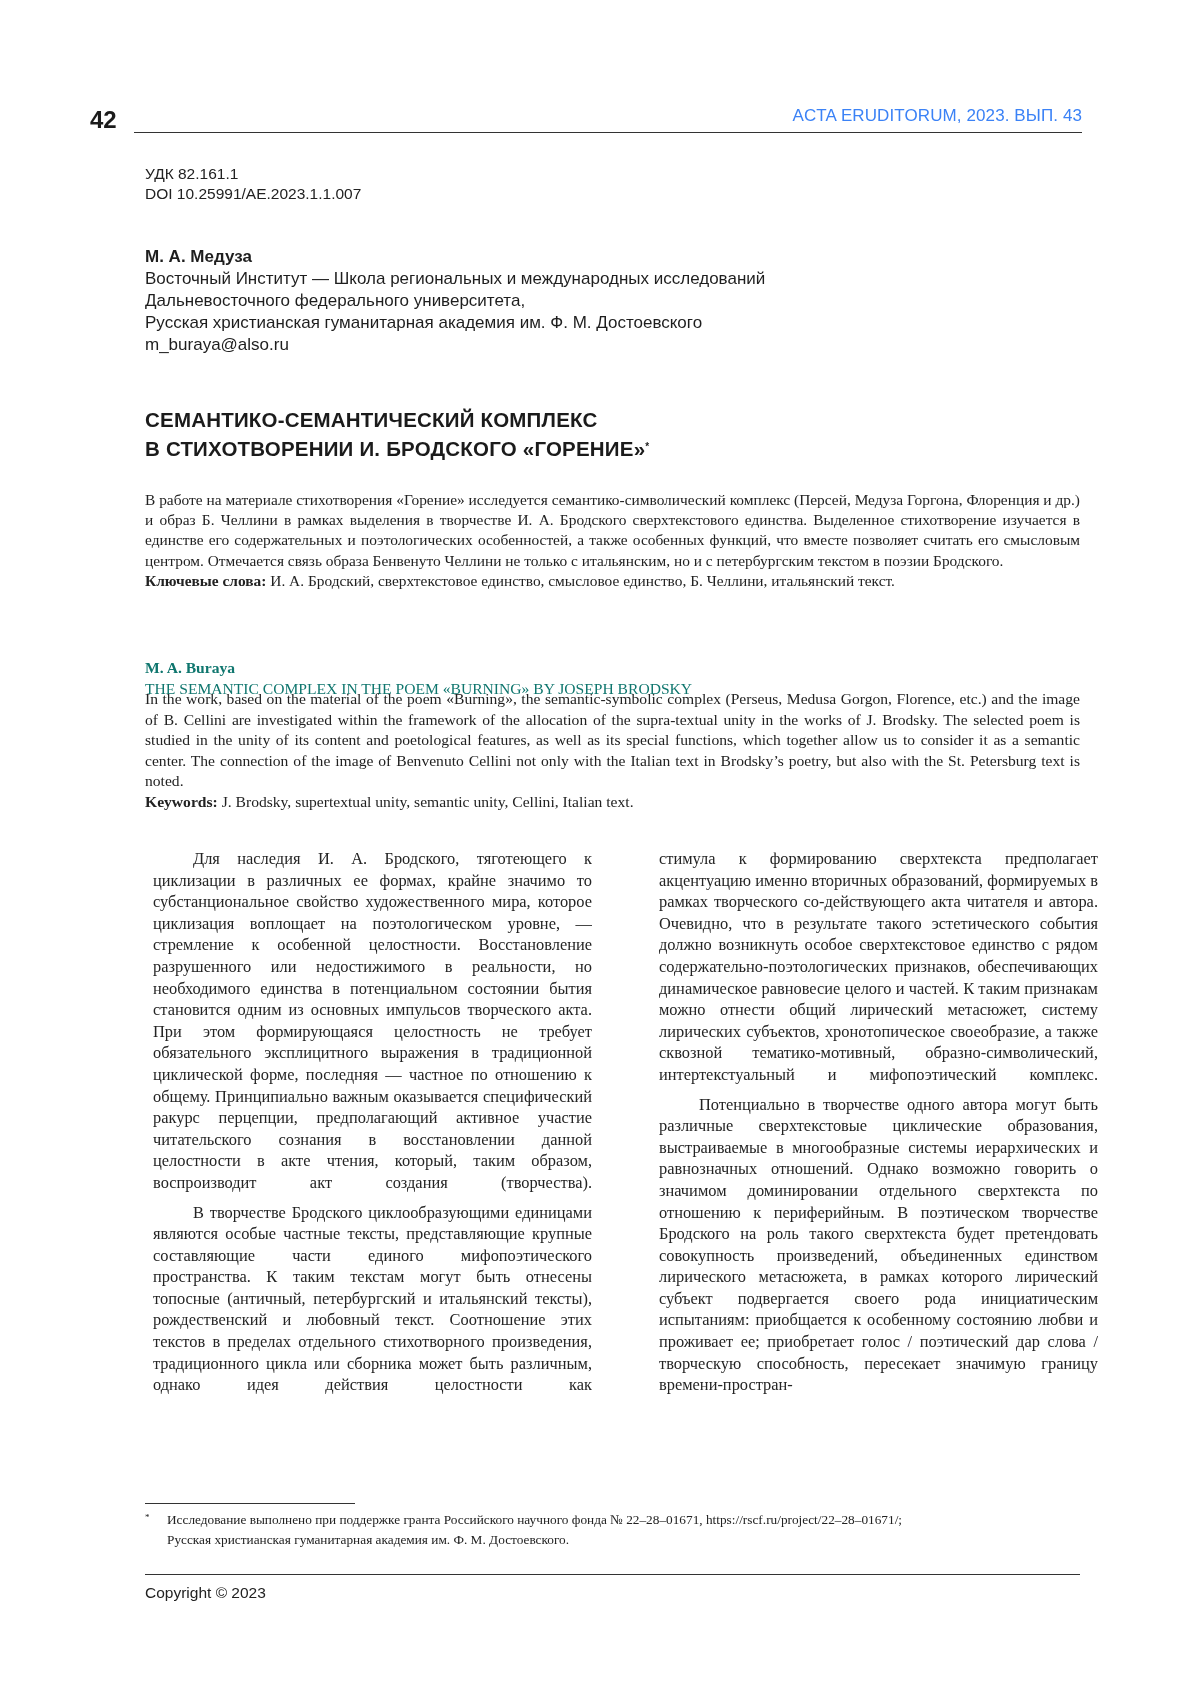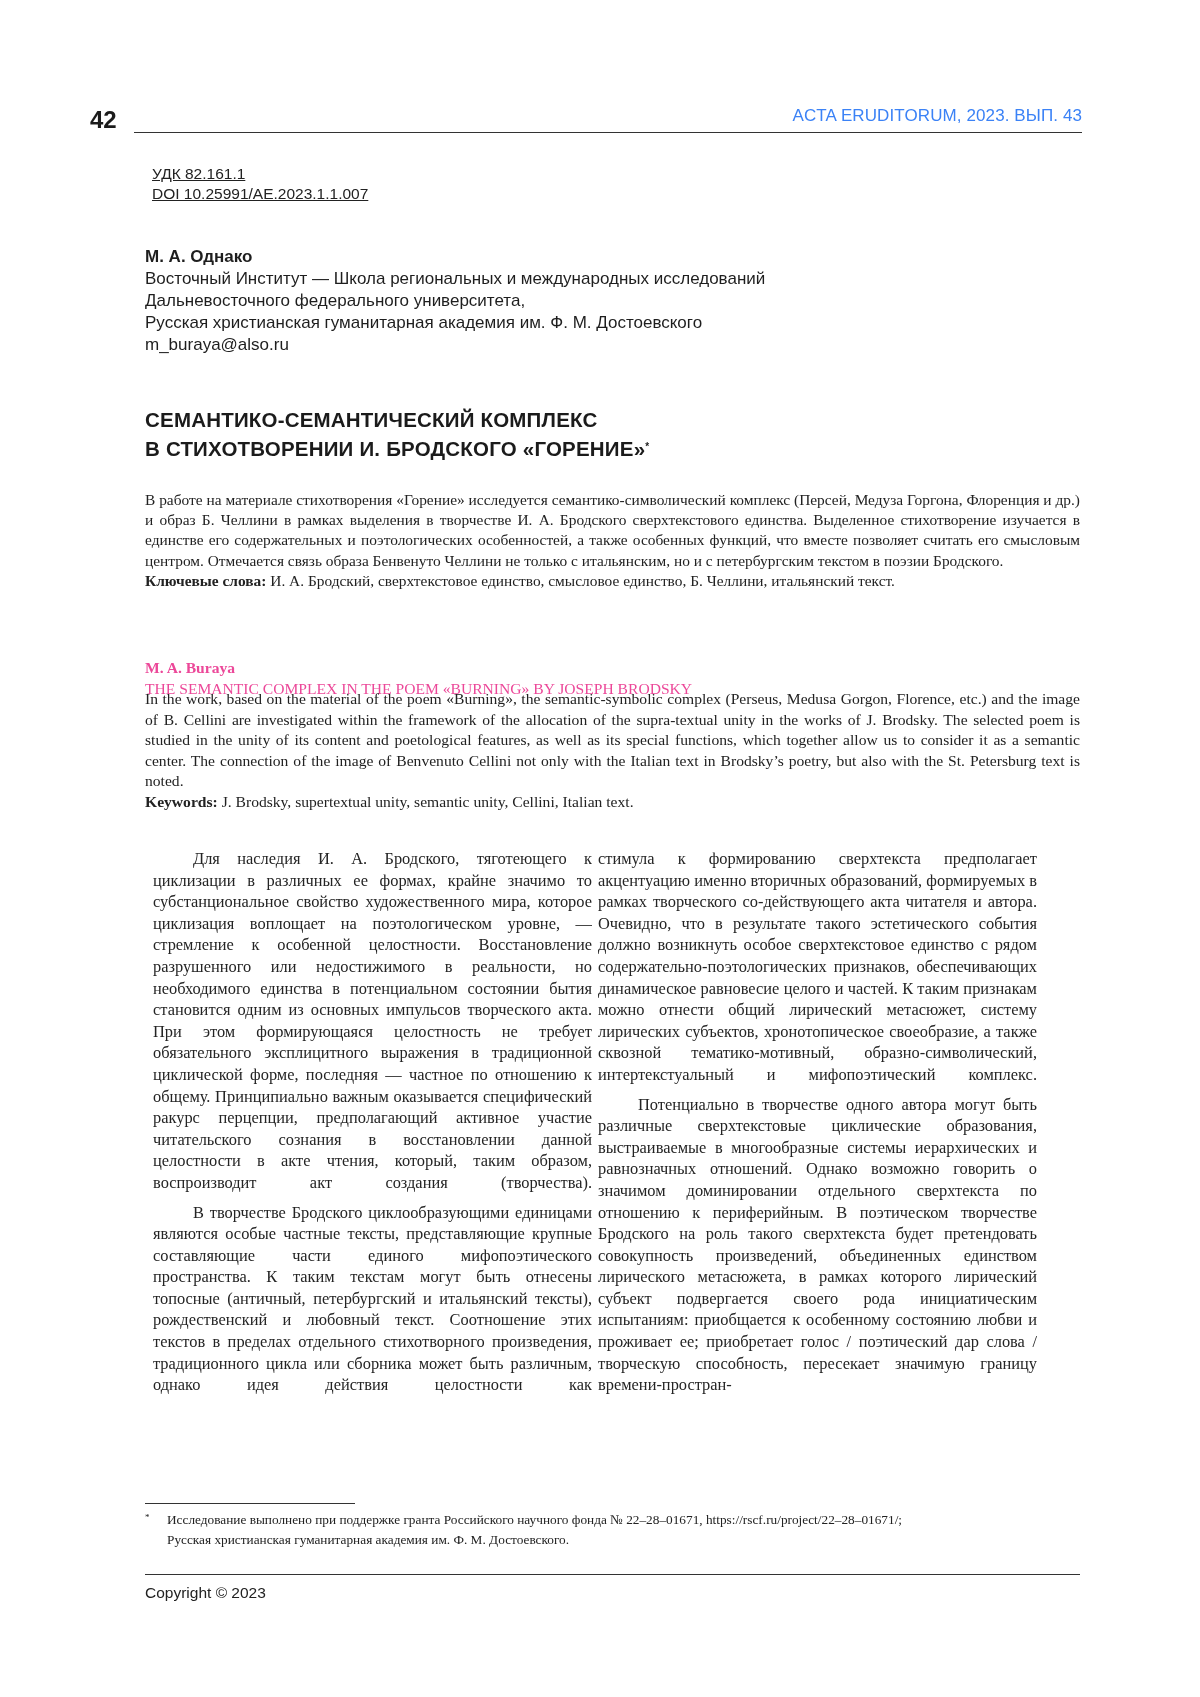--- a/index.html
+++ b/index.html
@@ -4,37 +4,37 @@
 <style>
   html, body { margin: 0; padding: 0; background: #ffffff; }
   body { width: 1200px; height: 1697px; position: relative; overflow: hidden; color: #1e1e1e; }
   .page { position: absolute; left: 0; top: 0; width: 1200px; height: 1317px; }
 
   .running-head { position: absolute; left: 90px; top: 102px; width: 992px; height: 34px; }
   .page-num { position: absolute; left: 0; top: 4px; font-family: "Liberation Sans", sans-serif; font-weight: bold; font-size: 24px; color: #1b1b1b; }
   .journal { position: absolute; right: 0; top: 4px; font-family: "Liberation Sans", sans-serif; font-size: 17px; color: #3b82f6; letter-spacing: 0.1px; }
   .head-rule { position: absolute; left: 44px; right: 0; top: 30px; height: 0; border-top: 1.6px solid #333; }
 
-  .meta { position: absolute; left: 152px; top: 164px; font-family: "Liberation Sans", sans-serif; font-size: 15.5px; line-height: 20px; color: #222; text-decoration: underline; }
+  .meta { position: absolute; left: 145px; top: 164px; font-family: "Liberation Sans", sans-serif; font-size: 15.5px; line-height: 20px; color: #222; }
 
   .author-block { position: absolute; left: 145px; top: 246px; font-family: "Liberation Sans", sans-serif; font-size: 17px; line-height: 22px; color: #1e1e1e; }
   .author-name { font-weight: bold; }
 
   .title { position: absolute; left: 145px; top: 405px; font-family: "Liberation Sans", sans-serif; font-weight: bold; font-size: 20.5px; line-height: 29px; color: #1b1b1b; letter-spacing: 0.2px; }
   .title sup { font-size: 10px; vertical-align: top; position: relative; top: -2px; }
 
   .abstract { position: absolute; left: 145px; width: 935px; font-family: "Liberation Serif", serif; font-size: 15.4px; line-height: 20.2px; color: #222; text-align: justify; }
   .abstract-ru { top: 490px; }
-  .abstract-en-head { position: absolute; left: 145px; top: 637px; font-family: "Liberation Serif", serif; font-size: 15.6px; line-height: 20.5px; color: #ec4899; }
+  .abstract-en-head { position: absolute; left: 145px; top: 637px; font-family: "Liberation Serif", serif; font-size: 15.6px; line-height: 20.5px; color: #0f766e; }
   .abstract-en { top: 689px; font-size: 15.6px; line-height: 20.5px; }
   .kw-label { font-weight: bold; margin-top: 21px; }
 
   .col { position: absolute; top: 840px; width: 455px; font-family: "Liberation Serif", serif; font-size: 16.4px; line-height: 21.6px; color: #242424; }
   .col-left { left: 145px; }
-  .col-right { left: 590px; }
+  .col-right { left: 651px; }
   .col p { margin: 8px; text-align: justify; text-align-last: justify; }
   .indent { text-indent: 40px; }
 
   .fn-rule { position: absolute; left: 145px; top: 1503px; width: 210px; border-top: 1.2px solid #333; }
   .footnote { position: absolute; left: 145px; top: 1510px; width: 935px; font-family: "Liberation Serif", serif; font-size: 13.3px; line-height: 20px; color: #222; }
   .fn-mark { position: absolute; left: 0; top: -3px; font-size: 9px; }
   .fn-text { margin-left: 22px; }
 
   .foot-rule { position: absolute; left: 145px; top: 1574px; width: 935px; border-top: 1.6px solid #333; }
   .copyright { position: absolute; left: 145px; top: 1584px; font-family: "Liberation Sans", sans-serif; font-size: 15.5px; color: #222; }
@@ -49,21 +49,21 @@
     <span class="journal">ACTA ERUDITORUM, 2023. ВЫП. 43</span>
     <div class="head-rule"></div>
   </div>
 
   <div class="meta">
     <div>УДК 82.161.1</div>
     <div>DOI 10.25991/AE.2023.1.1.007</div>
   </div>
 
   <div class="author-block">
-    <div class="author-name">М. А. Однако</div>
+    <div class="author-name">М. А. Медуза</div>
     <div>Восточный Институт — Школа региональных и международных исследований</div>
     <div>Дальневосточного федерального университета,</div>
     <div>Русская христианская гуманитарная академия им. Ф. М. Достоевского</div>
     <div>m_buraya@also.ru</div>
   </div>
 
   <div class="title">
     <div>СЕМАНТИКО-СЕМАНТИЧЕСКИЙ КОМПЛЕКС</div>
     <div><span>В СТИХОТВОРЕНИИ И. БРОДСКОГО «ГОРЕНИЕ»</span><sup>*</sup></div>
   </div>

